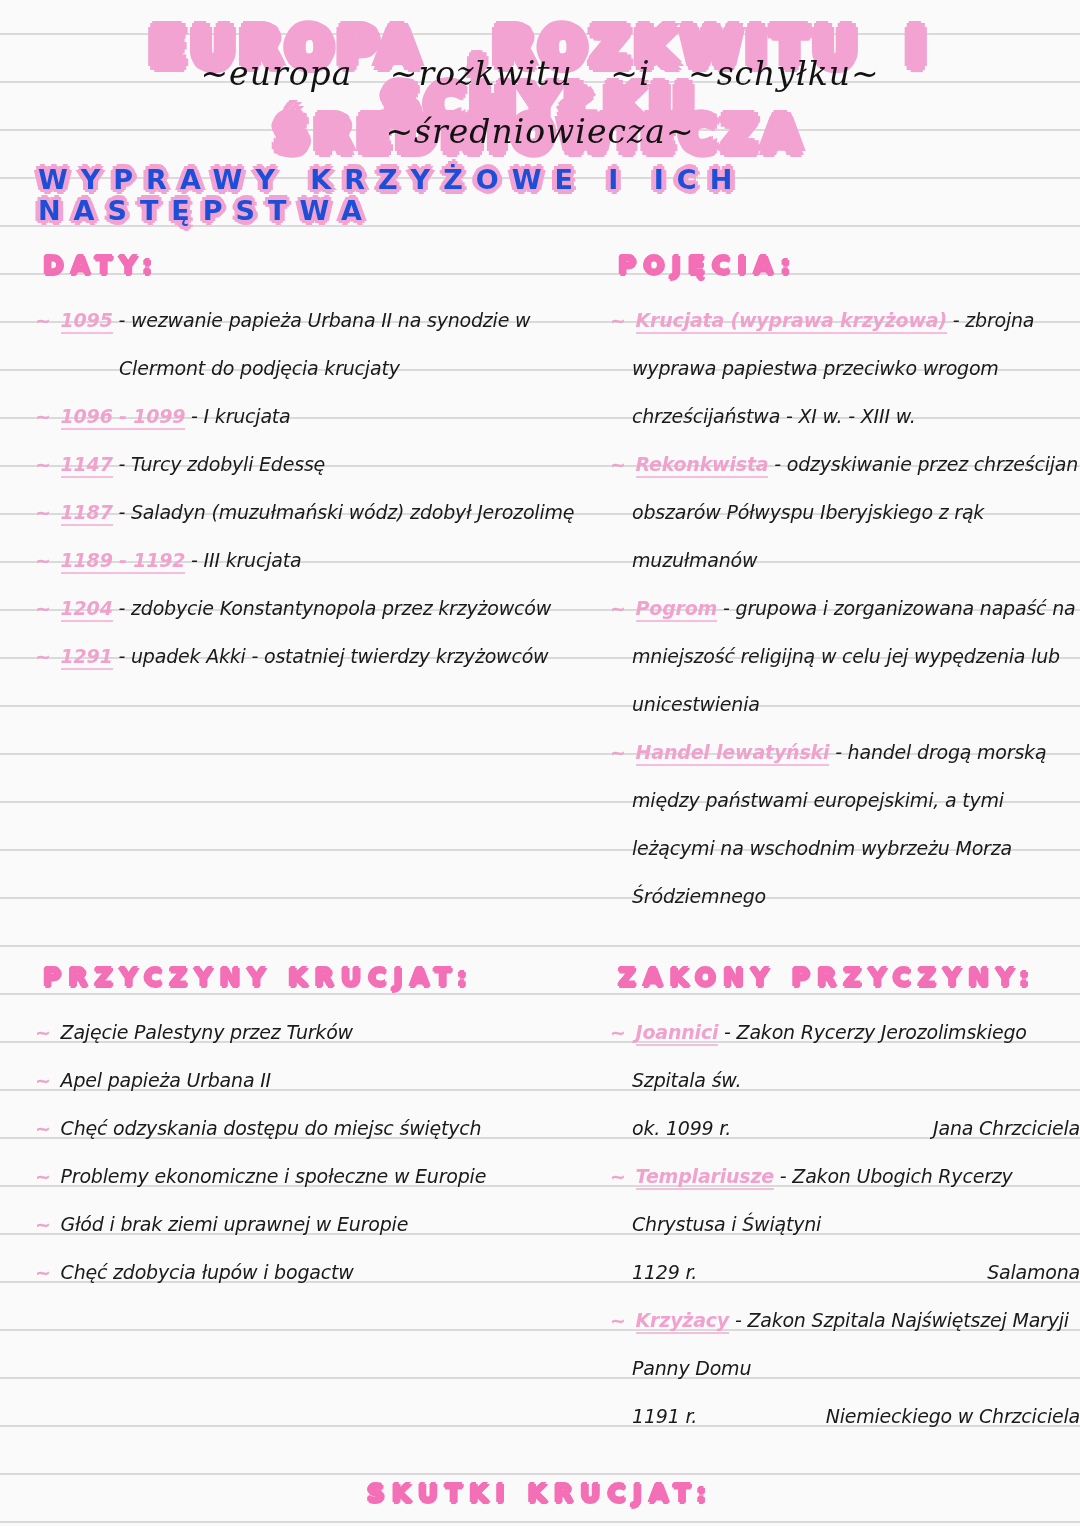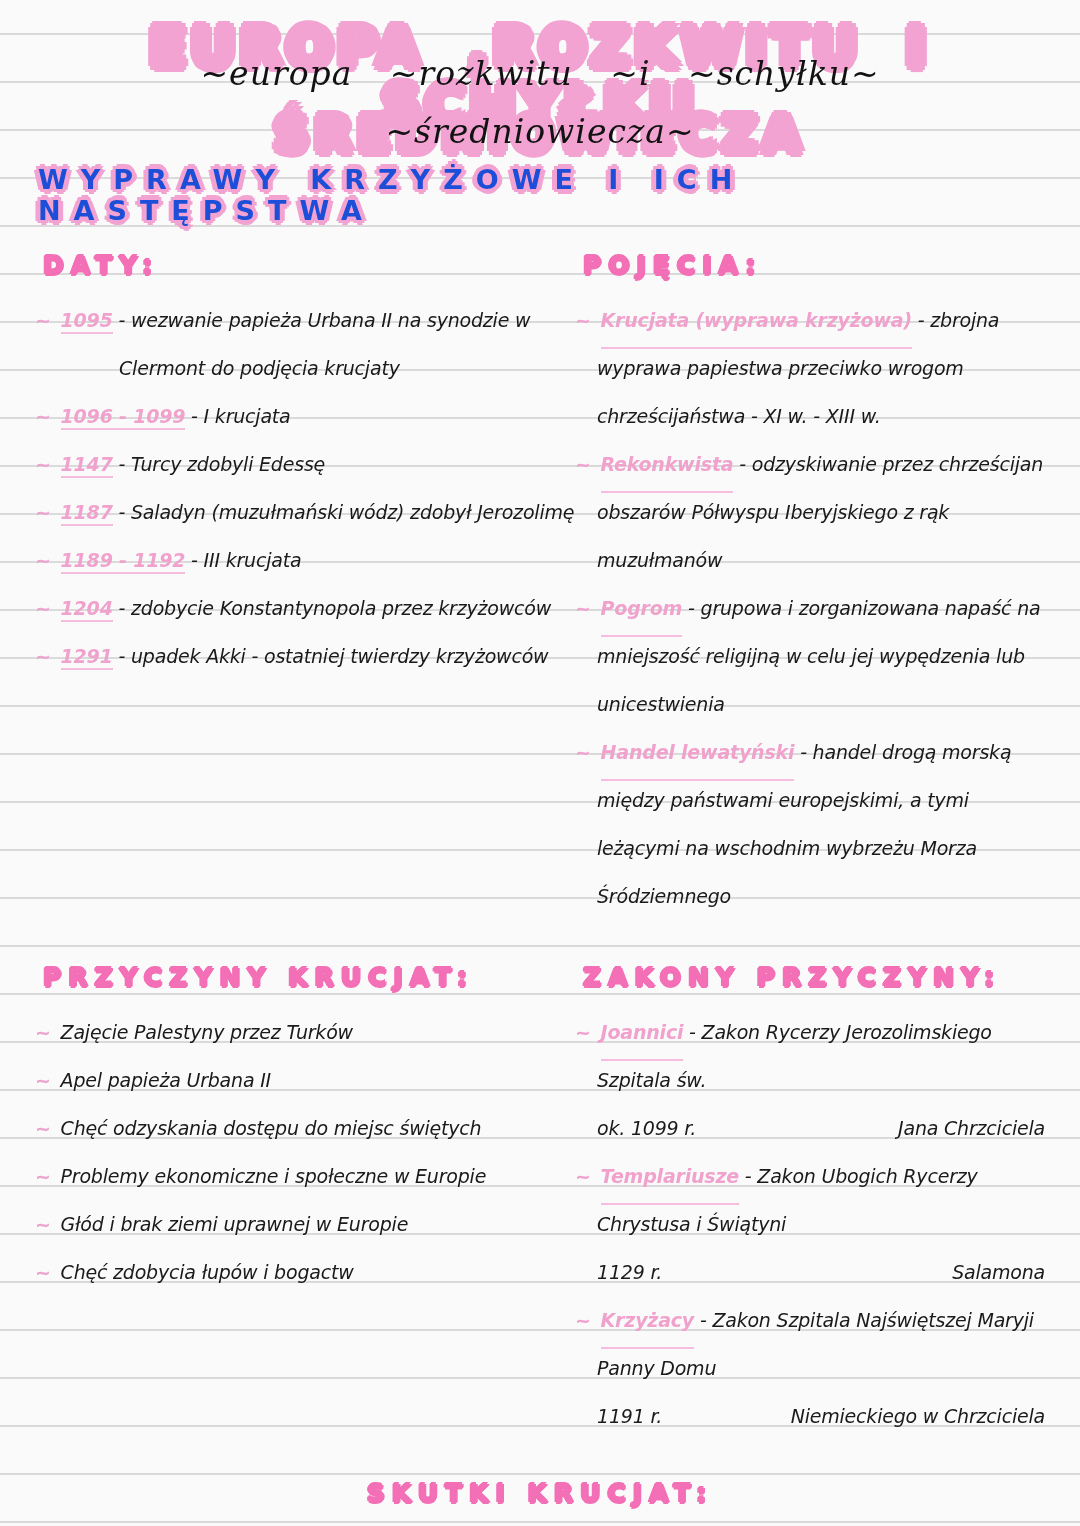--- a/index.html
+++ b/index.html
@@ -64,38 +64,38 @@
     font-weight:800;
     letter-spacing:13px;
     color:#1d4ed8;
     text-shadow:
       3px 0 0 var(--pink-bub),-3px 0 0 var(--pink-bub),0 3px 0 var(--pink-bub),0 -3px 0 var(--pink-bub),
       3px 3px 0 var(--pink-bub),-3px 3px 0 var(--pink-bub),3px -3px 0 var(--pink-bub),-3px -3px 0 var(--pink-bub),
       5px 1px 0 var(--pink-bub),-5px 1px 0 var(--pink-bub),1px 5px 0 var(--pink-bub),1px -5px 0 var(--pink-bub);
   }
 
   
-  .grid{display:grid;grid-template-columns:540px 470px;padding:0 0 0 35px;}
+  .grid{display:grid;grid-template-columns:540px 470px;column-gap:35px;padding:0 0 0 35px;}
   .g1{margin-top:16px;}
   .g2{margin-top:34px;}
   .sec-h{
     font-size:25px;font-weight:800;letter-spacing:7px;
     color:var(--pink-strong);
     text-shadow:1.6px 0 0 currentColor,-1.6px 0 0 currentColor,0 1.6px 0 currentColor,0 -1.6px 0 currentColor,1px 1px 0 currentColor,-1px -1px 0 currentColor;
     margin:0 0 6px 8px;
     line-height:48px;
   }
   .sec-h.center{text-align:center;margin-left:0;}
   .list{font-style:italic;font-size:19px;line-height:48px;color:var(--ink);letter-spacing:-0.2px;}
   .item{margin:0;}
   .pink{color:var(--pink-light);}
   .ink{color:var(--ink);}
   .tilde{font-style:normal;font-weight:700;padding-right:4px;}
   .date{font-weight:700;border-bottom:2px solid var(--pink-under);padding-bottom:1px;}
-  .term{font-weight:700;border-bottom:2px solid var(--pink-under);padding-bottom:16px;}
+  .term{font-weight:700;border-bottom:2px solid var(--pink-under);padding-bottom:1px;}
   .d-item{padding-left:84px;text-indent:-84px;}
   .p-item{padding-left:20px;text-indent:-20px;}
   .c-item{padding-left:22px;text-indent:-22px;}
   .z-l1{padding-left:22px;text-indent:-22px;}
   .z-l2{display:flex;justify-content:space-between;padding-left:22px;text-align:right;}
   .s-item{padding-left:22px;text-indent:-22px;}
 
   .skutki-block{margin-top:30px;}
 </style>
 </head>

